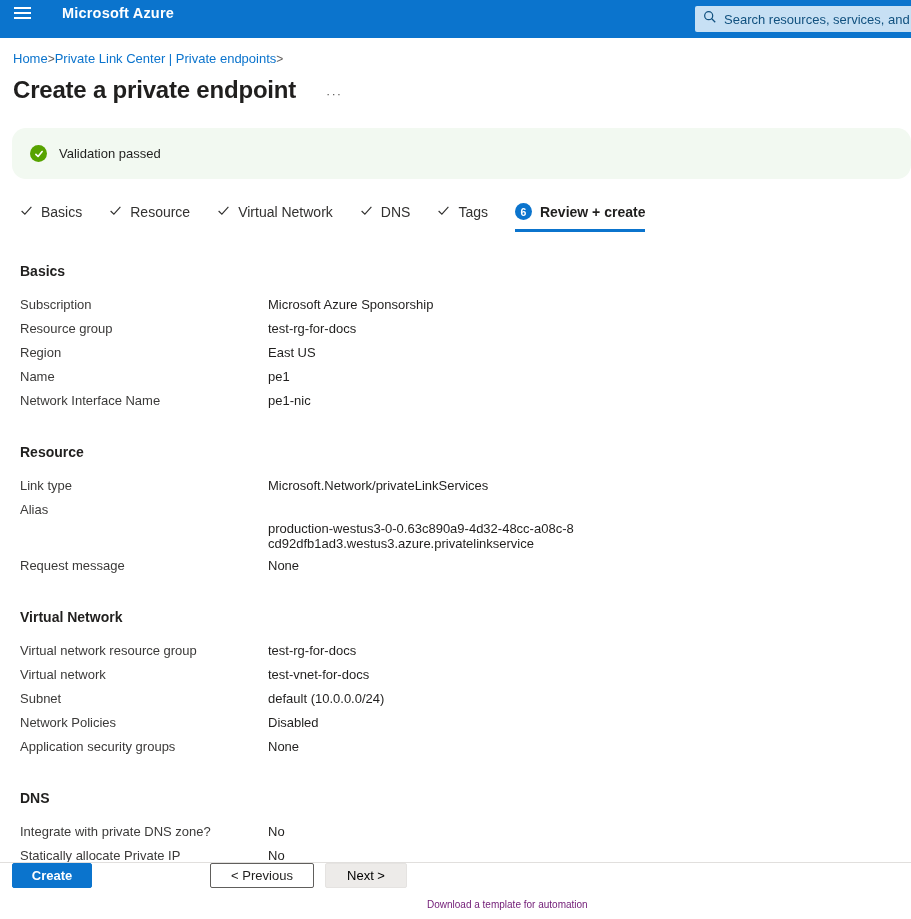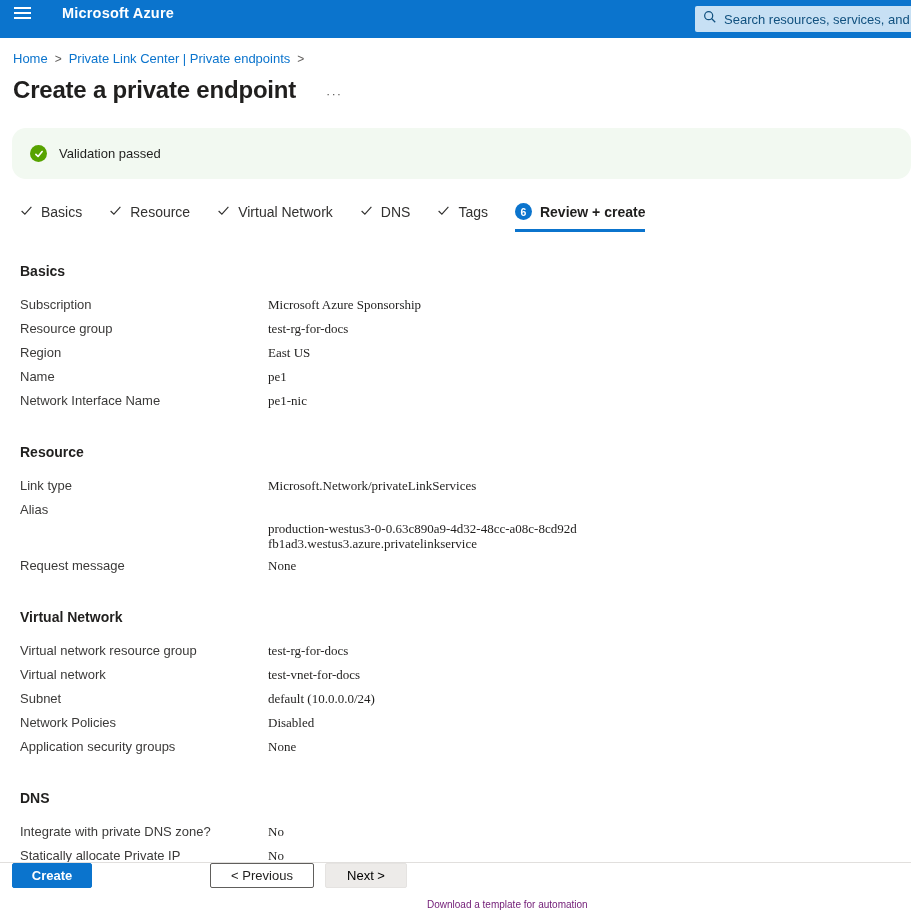--- a/index.html
+++ b/index.html
@@ -46,21 +46,21 @@
     border: none; background: transparent; outline: none;
     font-family: "Liberation Sans", sans-serif;
     font-size: 13px; color: #11517f; width: 100%;
   }
   .search-box input::placeholder { color: #11517f; opacity: 1; }
 
   
   .breadcrumb {
     padding: 13px 0 0 13px;
     font-size: 13px;
-    display: flex; align-items: center; gap: 7px;
+    display: flex; align-items: center; 
   }
   .breadcrumb a { color: #0b74cd; text-decoration: none; cursor: pointer; }
   .breadcrumb .sep { color: #605e5c; font-size: 12px; }
 
   .title-row { display: flex; align-items: center; padding: 10px 0 0 13px; }
   .page-title {
     font-size: 24px; font-weight: bold; color: #201f1e; letter-spacing: -.2px;
   }
   .more-btn {
     margin-left: 30px; color: #605e5c; font-size: 13px;
@@ -101,21 +101,21 @@
     font-size: 10.5px; font-weight: bold;
     display: flex; align-items: center; justify-content: center;
   }
 
   
   .content { padding-left: 20px; }
   .section { margin-top: 31px; }
   .section h2 { font-size: 14px; font-weight: bold; color: #201f1e; margin-bottom: 14px; }
   .row { display: flex; align-items: flex-start; min-height: 24px; }
   .row .label { width: 248px; flex: none; font-size: 13px; color: #3b3a39; line-height: 24px; }
-  .row .value { font-size: 13px; color: #201f1e; line-height: 24px; font-family: Liberation Serif, serif; }
+  .row .value { font-size: 13px; color: #201f1e; line-height: 24px; }
   .row .value.wrap {
     max-width: 312px; line-height: 15px; padding: 3px 0;
     word-break: break-all;
     margin-top: 20px;
   }
 
   
   .footer {
     position: absolute; left: 0; right: 0; bottom: 0;
     height: 57px;

